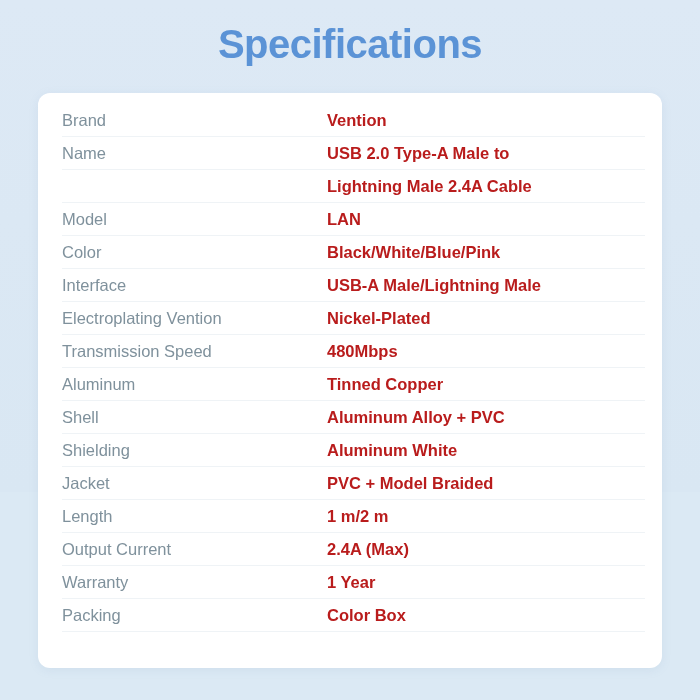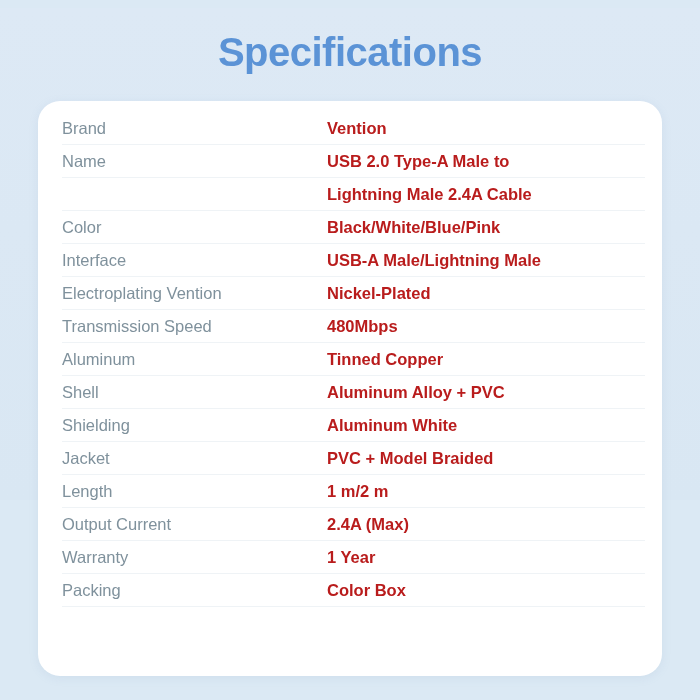--- a/index.html
+++ b/index.html
@@ -12,40 +12,39 @@
     background: #dbe9f4;
     font-family: "Liberation Sans", sans-serif;
     overflow: hidden;
   }
   .page {
     position: relative;
     width: 700px;
     height: 492px;
     background: linear-gradient(180deg, #dde9f5 0%, #dbe8f4 45%, #d9e7f3 100%);
     box-sizing: border-box;
-    margin-top: 8px;
   }
   .page-title {
     text-align: center;
     color: #5b93d6;
     font-size: 40px;
     font-weight: bold;
     letter-spacing: -0.5px;
     padding-top: 22px;
     line-height: 1.1;
     user-select: none;
   }
   .spec-card {
     position: absolute;
     left: 38px;
     top: 93px;
     width: 624px;
     height: 575px;
     background: #ffffff;
-    border-radius: 22px;
+    border-radius: 12px;
     box-shadow: 0 2px 10px rgba(120, 155, 190, 0.13);
     box-sizing: border-box;
     overflow: hidden;
   }
   .spec-table {
     position: absolute;
     left: 24px;
     top: 11px;
     right: 17px;
   }
@@ -93,20 +92,24 @@
         </div>
         <div class="spec-row">
           <div class="spec-label">Name</div>
           <div class="spec-value">USB 2.0 Type-A Male to</div>
         </div>
         <div class="spec-row">
           <div class="spec-label"></div>
           <div class="spec-value">Lightning Male 2.4A Cable</div>
         </div>
         <div class="spec-row">
+          <div class="spec-label">Model</div>
+          <div class="spec-value">LAN</div>
+        </div>
+        <div class="spec-row">
           <div class="spec-label">Color</div>
           <div class="spec-value">Black/White/Blue/Pink</div>
         </div>
         <div class="spec-row">
           <div class="spec-label">Interface</div>
           <div class="spec-value">USB-A Male/Lightning Male</div>
         </div>
         <div class="spec-row">
           <div class="spec-label">Electroplating Vention</div>
           <div class="spec-value">Nickel-Plated</div>

